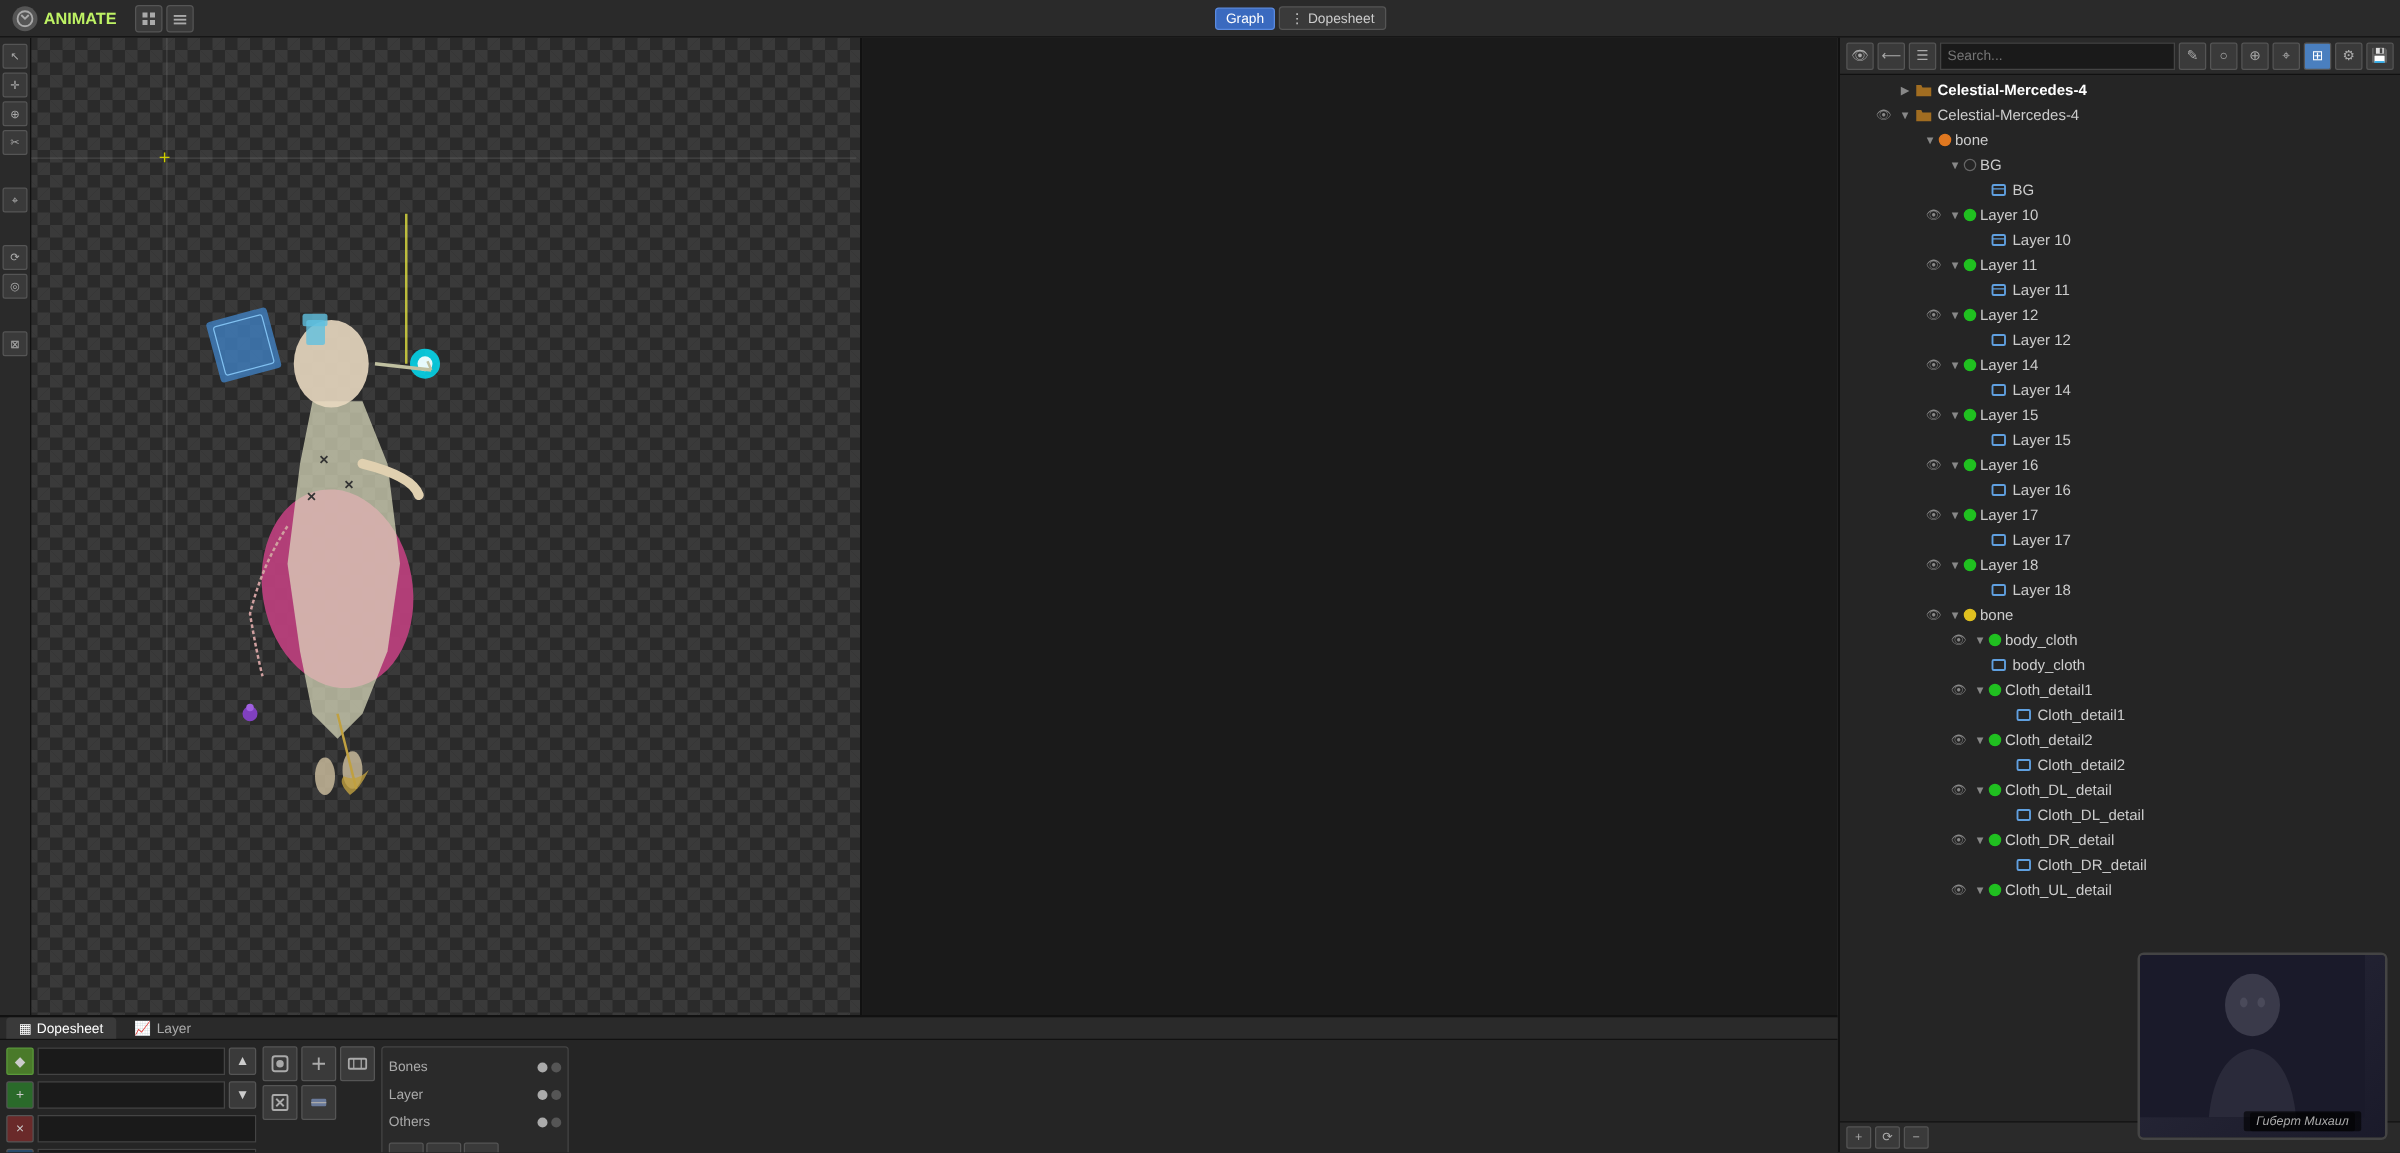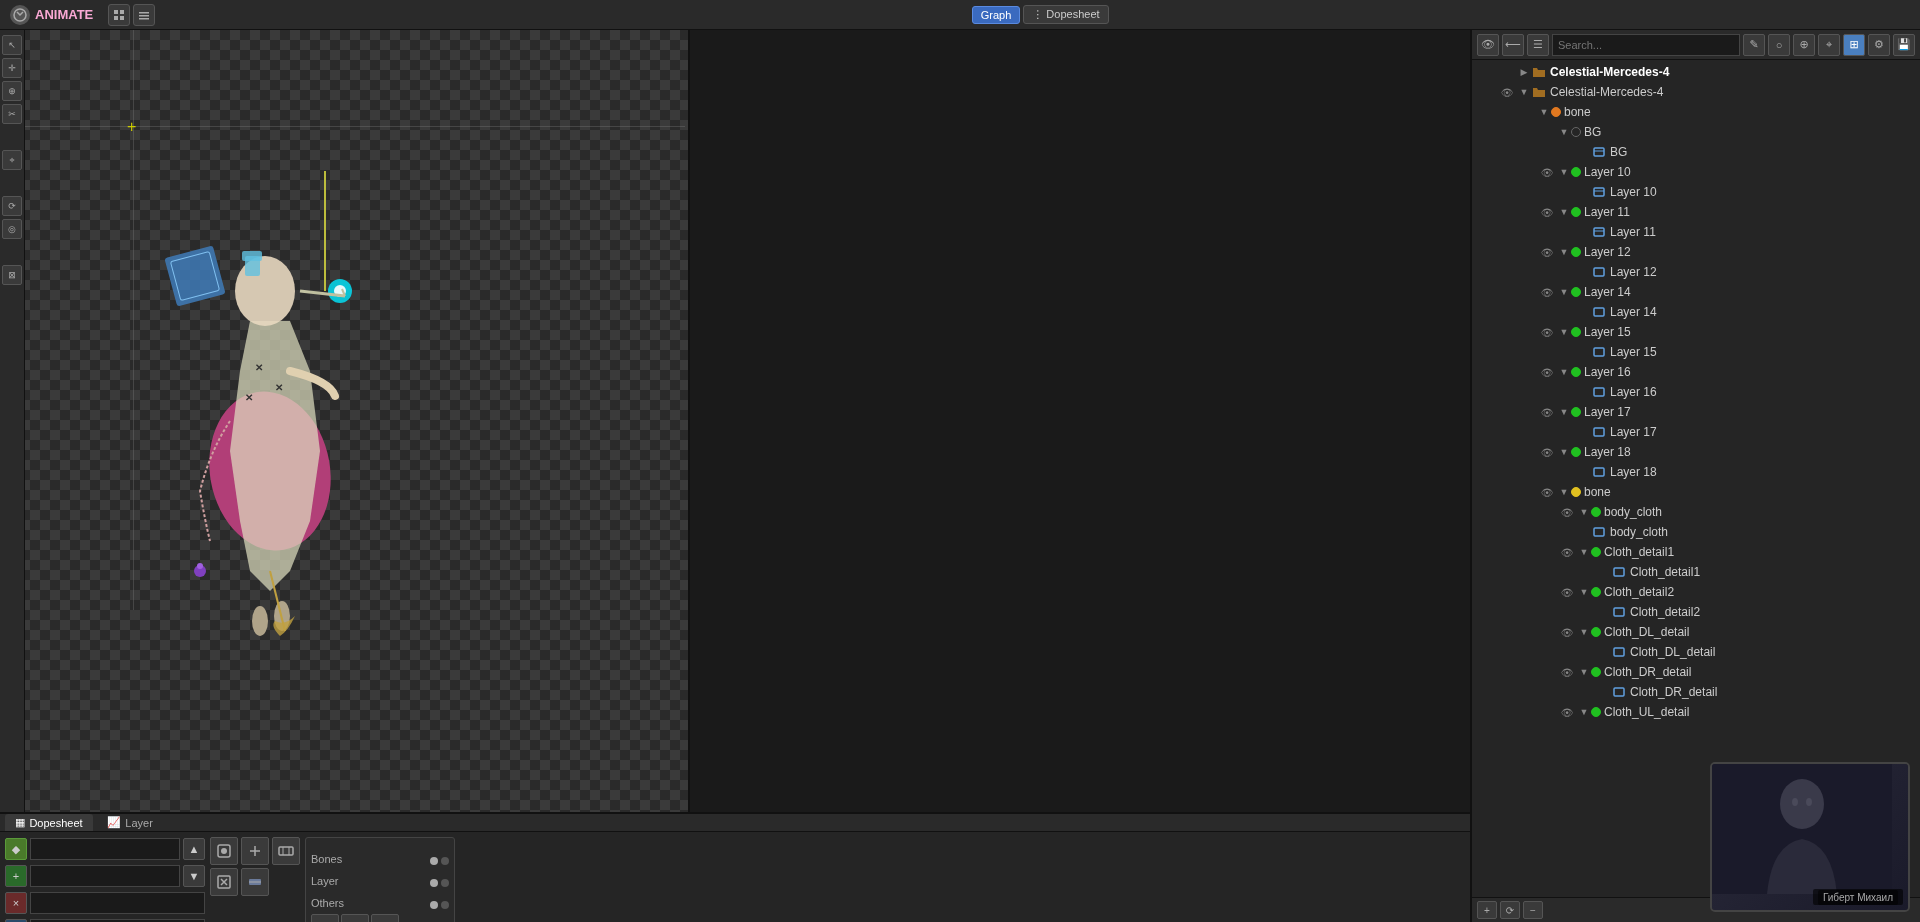--- a/index.html
+++ b/index.html
@@ -12,21 +12,21 @@
       display: flex;
       align-items: center;
       border-bottom: 1px solid #111;
       flex-shrink: 0;
     }
     .app-logo {
       display: flex;
       align-items: center;
       padding: 0 10px;
       gap: 5px;
-      color: #f9a8d4;
+      color: #bef264;
       font-weight: bold;
       font-size: 13px;
       justify-content: space-between;
     }
     .logo-icon {
       width: 20px;
       height: 20px;
       background: #555;
       border-radius: 50%;
       display: flex;
@@ -238,21 +238,21 @@
     
     .bones-panel {
       background: #2a2a2a;
       border: 1px solid #444;
       border-radius: 3px;
       padding: 5px;
       min-width: 150px;
     }
     .bones-row {
       display: flex;
-      align-items: flex-end;
+      align-items: center;
       justify-content: space-between;
       height: 22px;
       gap: 5px;
     }
     .bones-label {
       color: #aaa;
       font-size: 11px;
     }
     .bones-dots {
       display: flex;
@@ -1062,20 +1062,20 @@
 
         <svg width="180" height="130" viewBox="0 0 180 130" style="position:absolute;top:0;left:0;">
           <rect width="180" height="130" fill="#1a1a2a"></rect>
 
           <ellipse cx="90" cy="40" rx="22" ry="25" fill="#3a3a4a"></ellipse>
           <path d="M55 130 Q60 80 90 75 Q120 80 125 130Z" fill="#2a2a3a"></path>
 
           <ellipse cx="83" cy="38" rx="3" ry="4" fill="#4a4a5a"></ellipse>
           <ellipse cx="97" cy="38" rx="3" ry="4" fill="#4a4a5a"></ellipse>
         </svg>
-        <div style="position:absolute; bottom:5px; right:5px; background:rgba(0,0,0,0.6); padding:2px 5px; border-radius:2px;">
+        <div style="position:absolute; bottom:5px; right:19px; background:rgba(0,0,0,0.6); padding:2px 5px; border-radius:2px;font-style:italic;">
           <span class="webcam-label">Гиберт Михаил</span>
         </div>
       </div>
     </div>
   </div>
 
 </div>
 
 </body></html>

